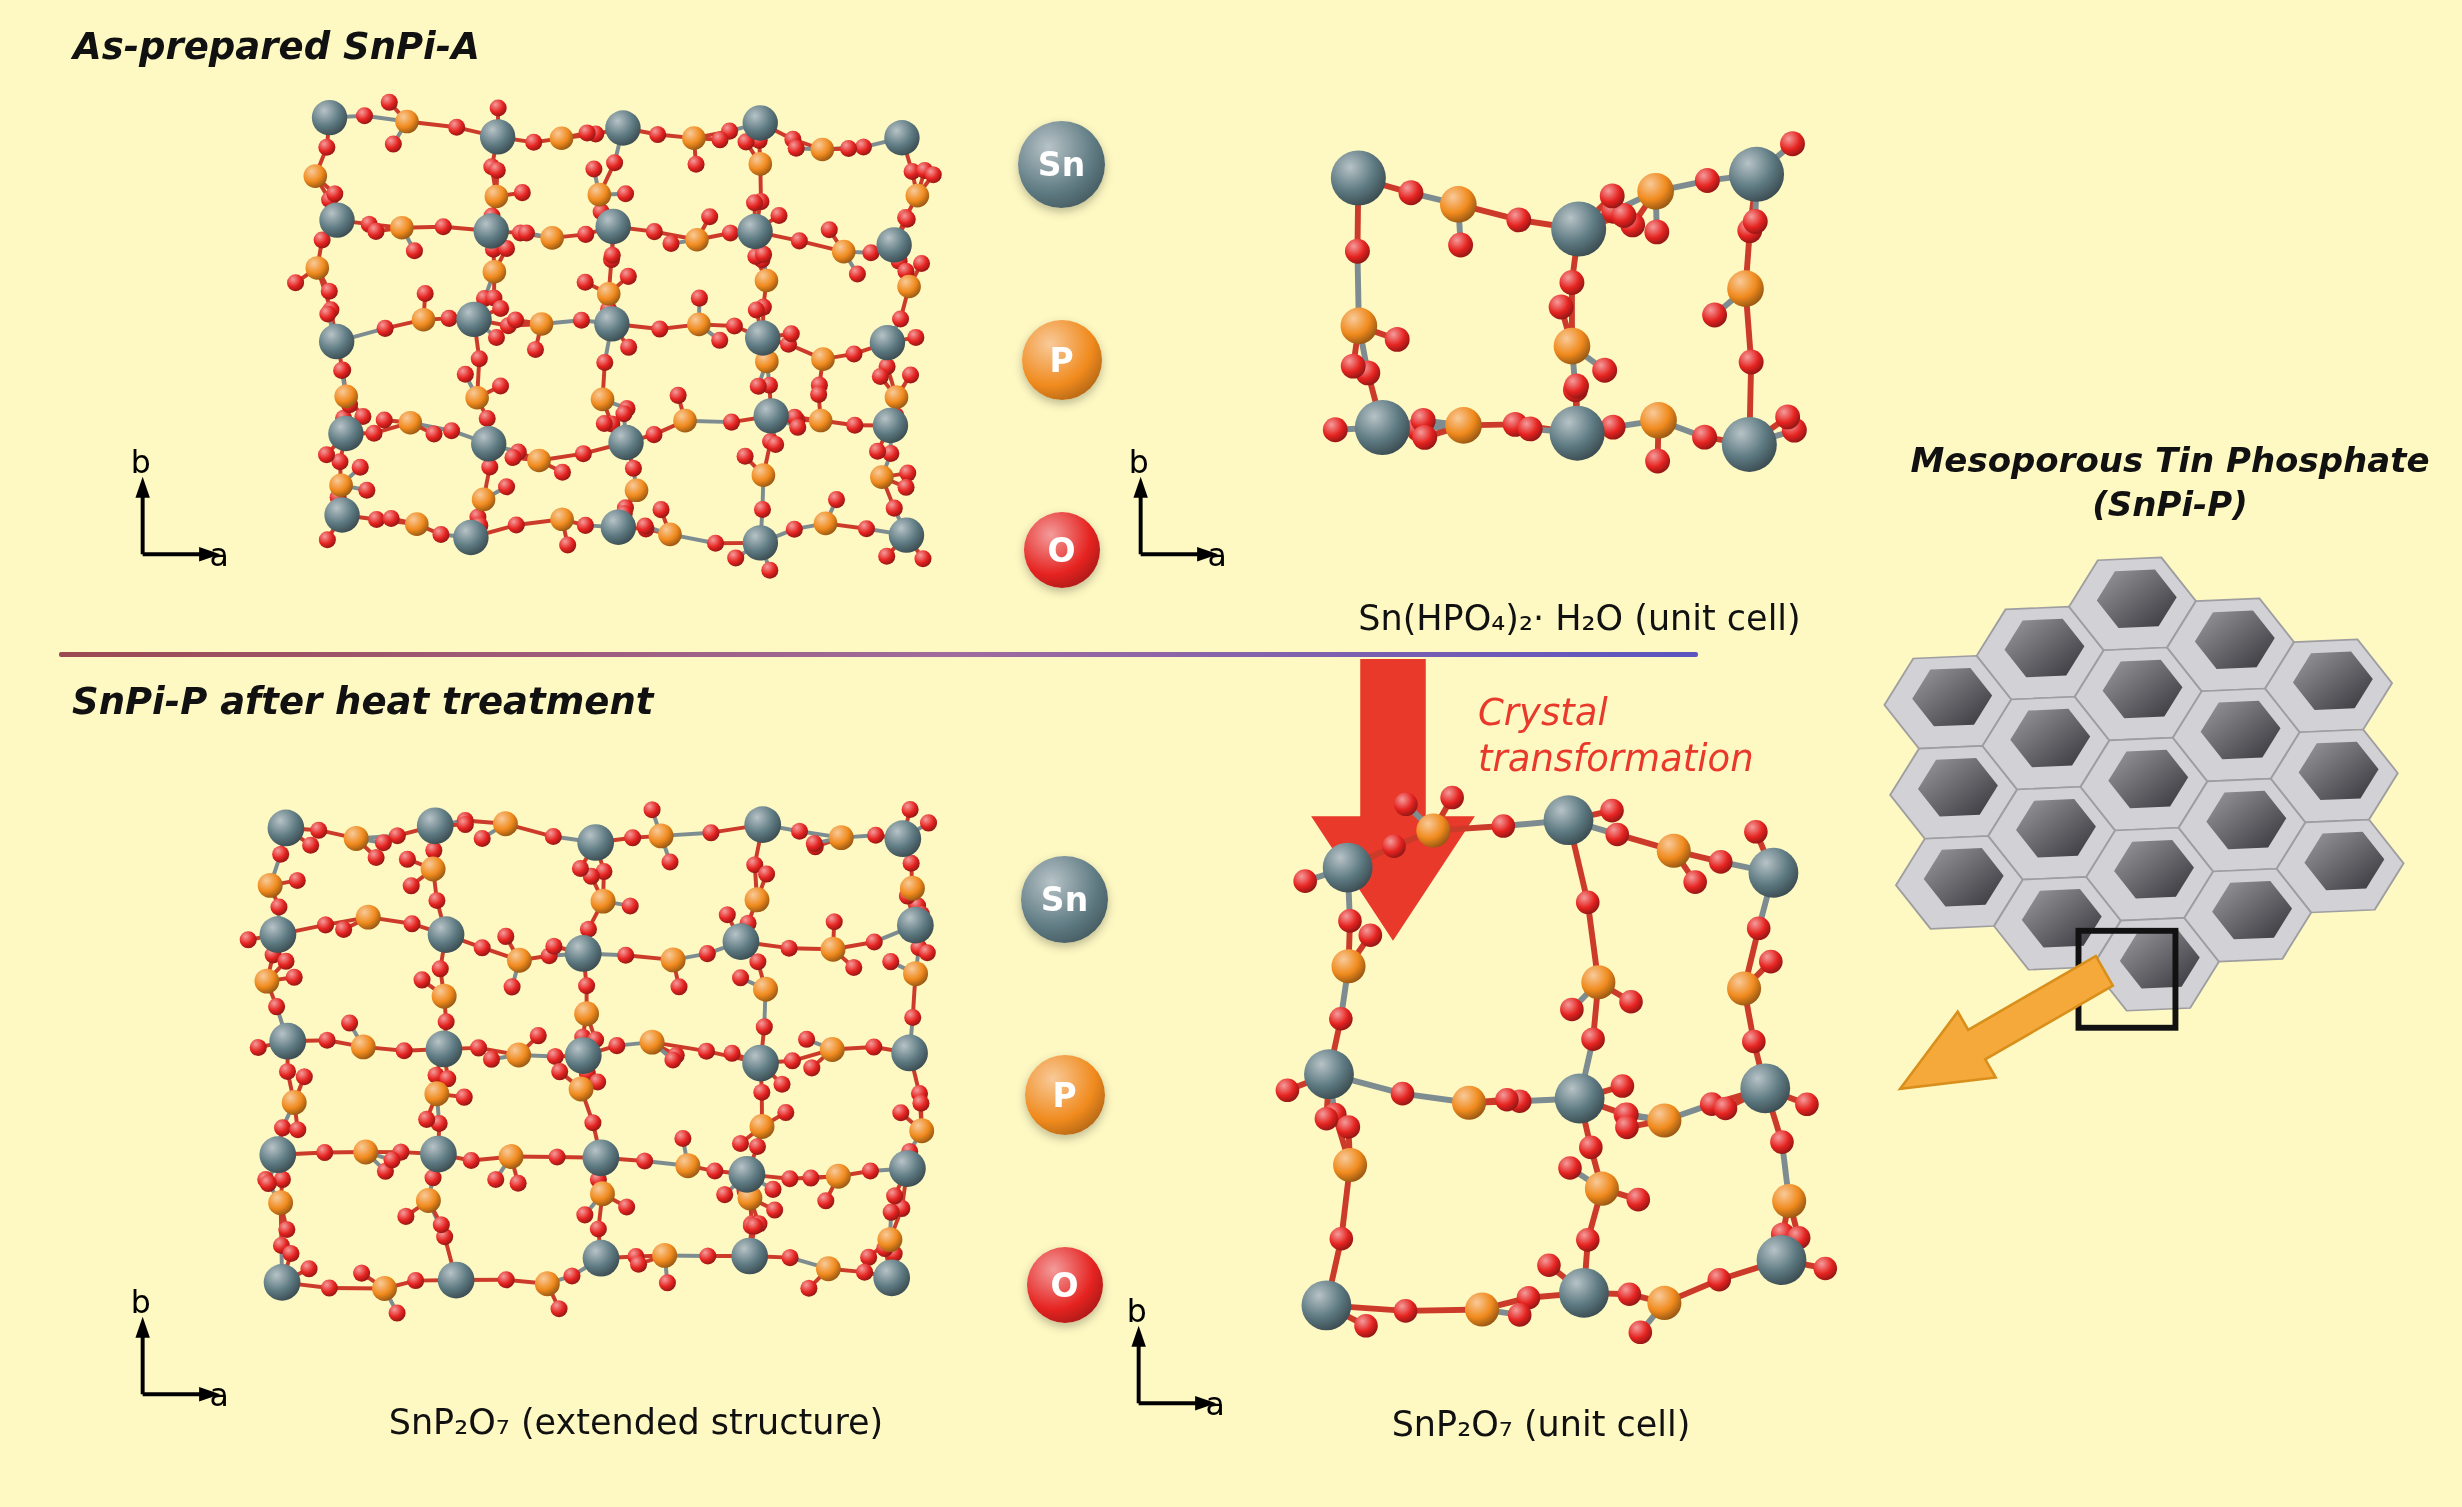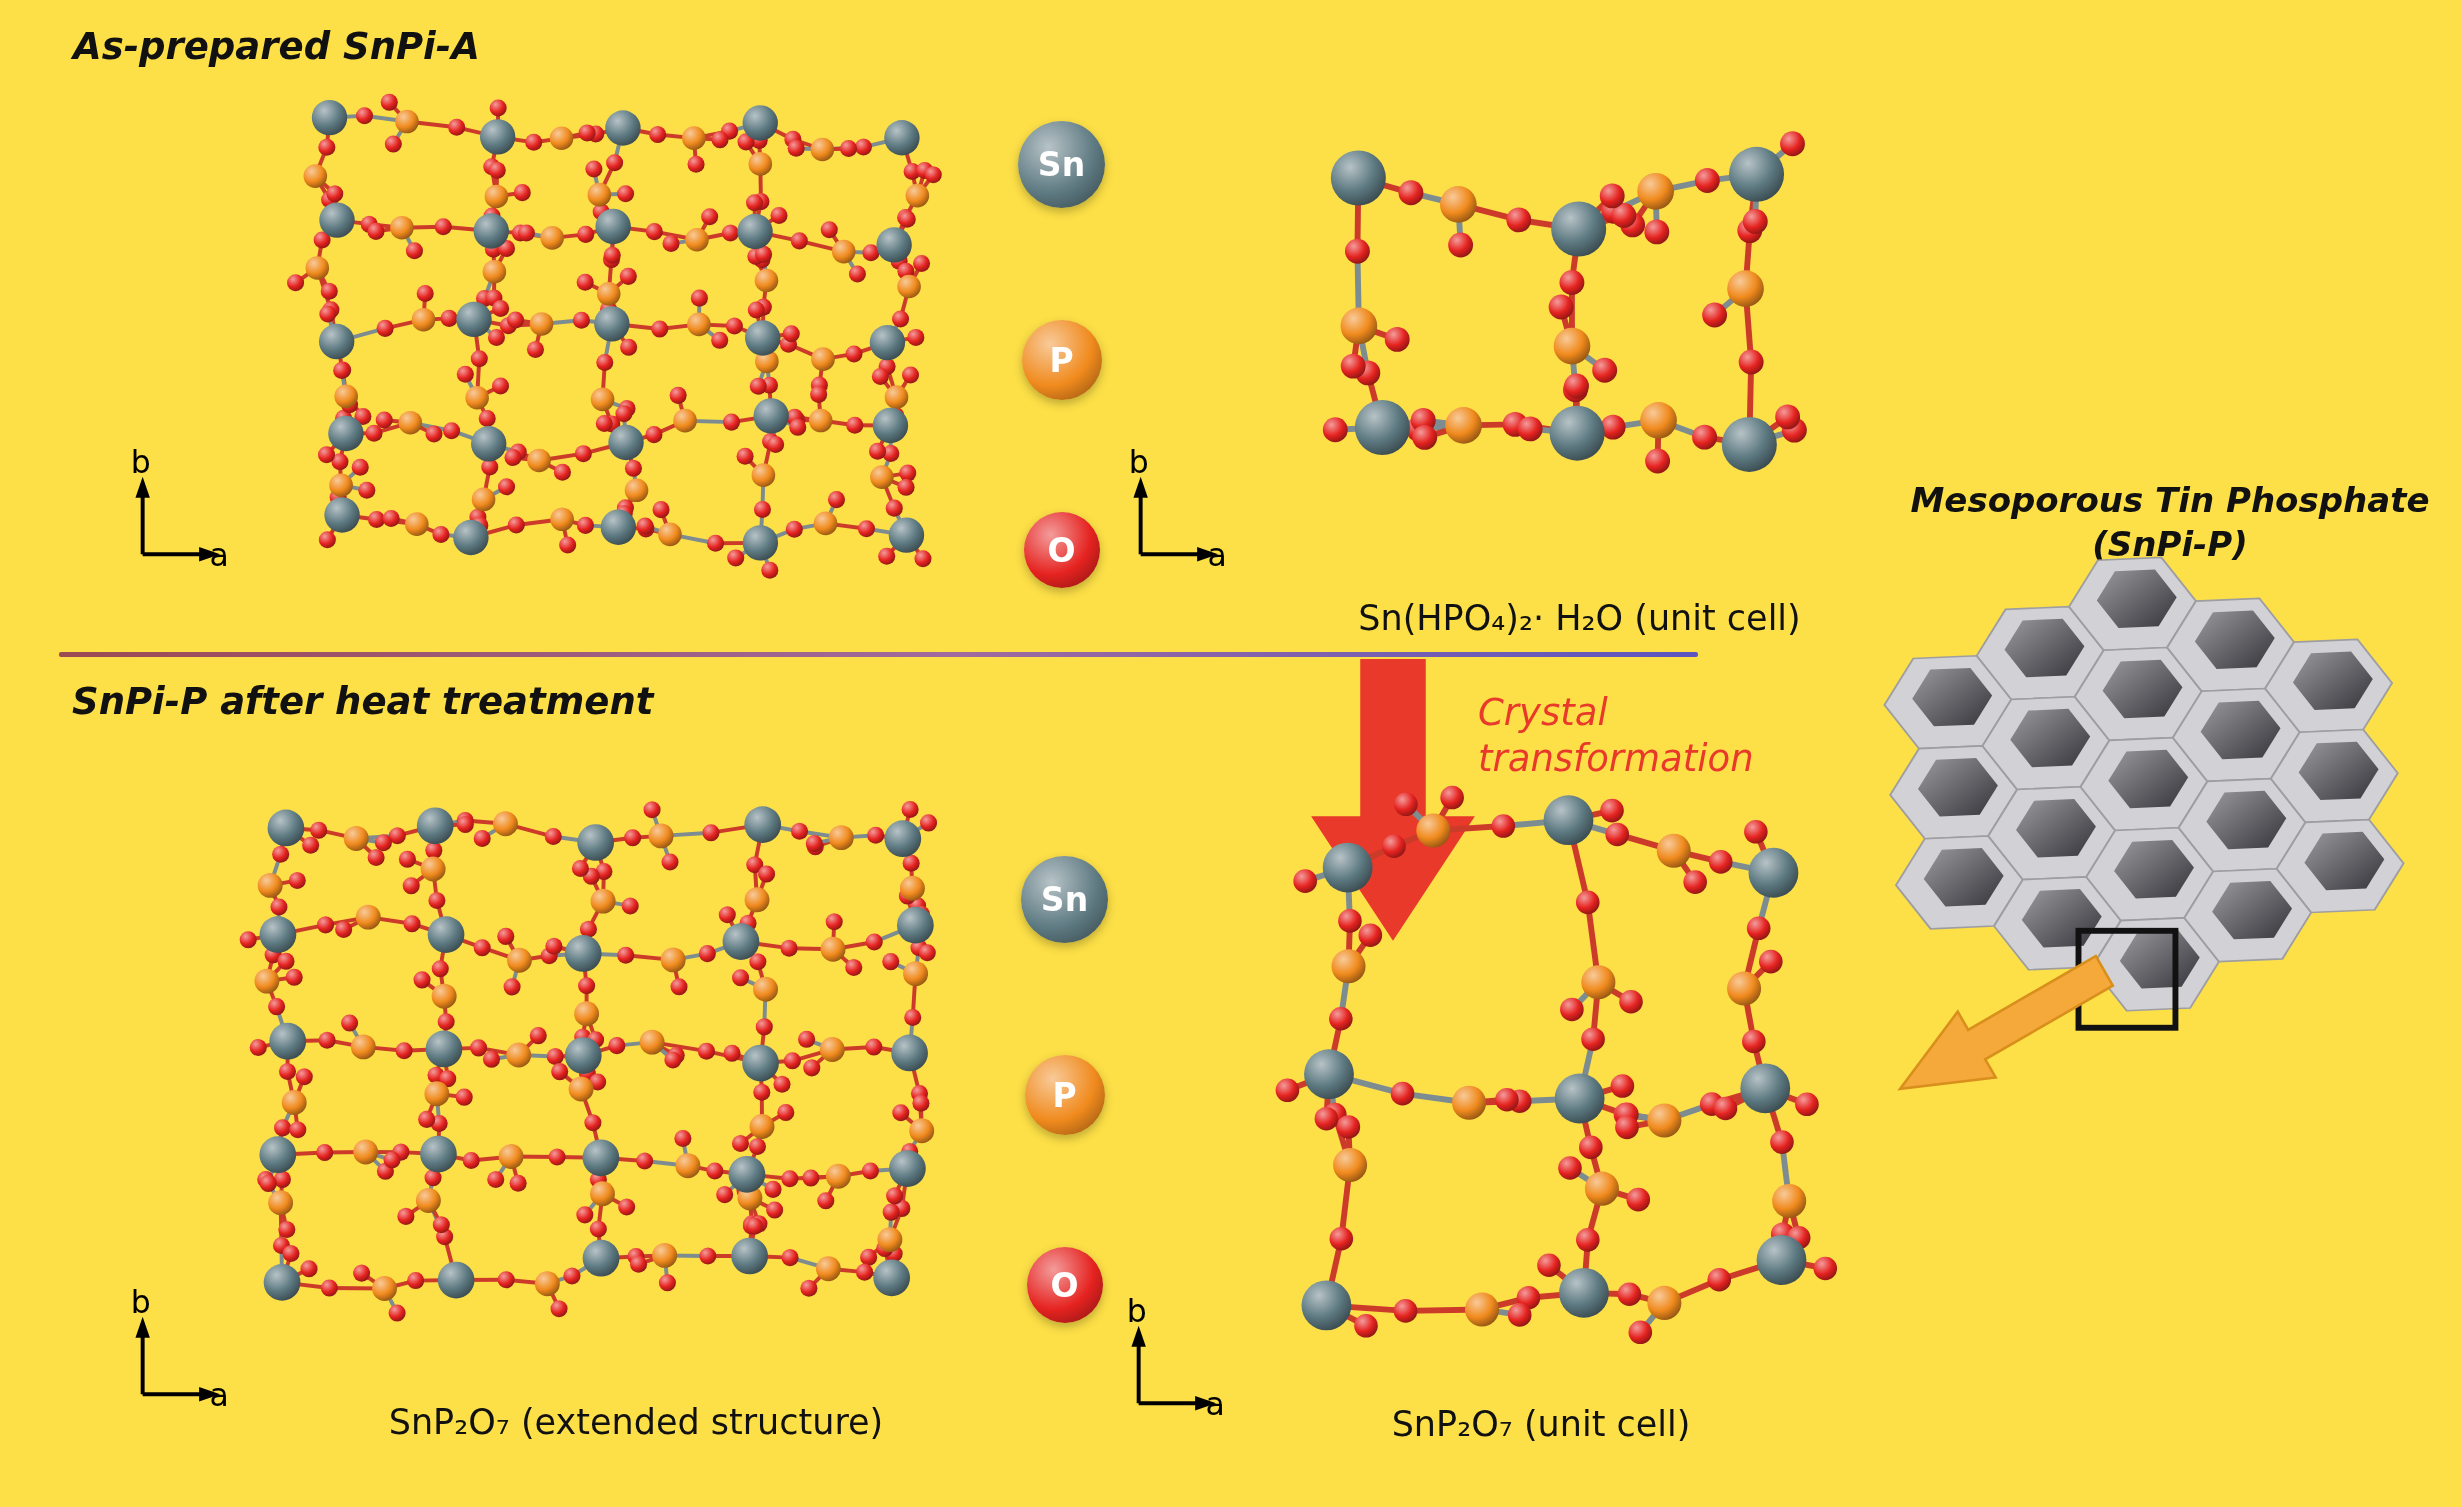--- a/index.html
+++ b/index.html
@@ -1,19 +1,19 @@
 <!DOCTYPE html>
 <html style="--sn: #5e7a82; --p: #f08a1d; --o: #e52320; --bond_red: #cc3a2a; --bond_gray: #7d8c90; --transform_red: #e8392b; --arrow_yellow: #f5a93b; --divider_left: #9c4a52; --divider_mid: #a06b9e; --divider_right: #5b55c0; --honeycomb_light: #d2d2d6; --honeycomb_dark: #46464e; --sn-light: rgb(183,195,199); --sn-dark: rgb(52,67,72); --p-light: rgb(248,202,153); --p-dark: rgb(132,76,16); --o-light: rgb(243,156,155); --o-dark: rgb(126,19,18);font-size:10.5px"><head>
 <meta charset="utf-8">
 <style>
   html,body{margin:0;padding:0;background:#ffffff;}
   #figure{
     position:relative;
     width:2462px;height:1507px;
-    background:#fde047;
+    background:#fef9c3;
     font-family:"DejaVu Sans","Liberation Sans",sans-serif;
     color:#111;
     overflow:hidden;
   }
   .abs{position:absolute;}
   .section-title{
     font-size:37px;font-weight:bold;font-style:italic;color:#111;white-space:nowrap;
   }
   .caption{
     font-size:35px;color:#111;text-align:center;white-space:nowrap;
@@ -36,21 +36,21 @@
     height:4.6px;
     background:linear-gradient(90deg, var(--divider_left), var(--divider_mid) 55%, var(--divider_right));
     border-radius:2px;
   }
   .transform-text{
     font-size:37px;font-style:italic;color:var(--transform_red);
     line-height:1.25;white-space:nowrap;
   }
   .meso-title{
     font-size:34px;font-weight:bold;font-style:italic;color:#111;
-    text-align:center;line-height:1.3;margin-top:40px;
+    text-align:center;line-height:1.3;
   }
   svg{display:block;}
 </style>
 </head>
 <body>
 
 <div id="figure">
 
   <div class="abs section-title" style="left:73px;top:25px;">As-prepared SnPi-A</div>
 

